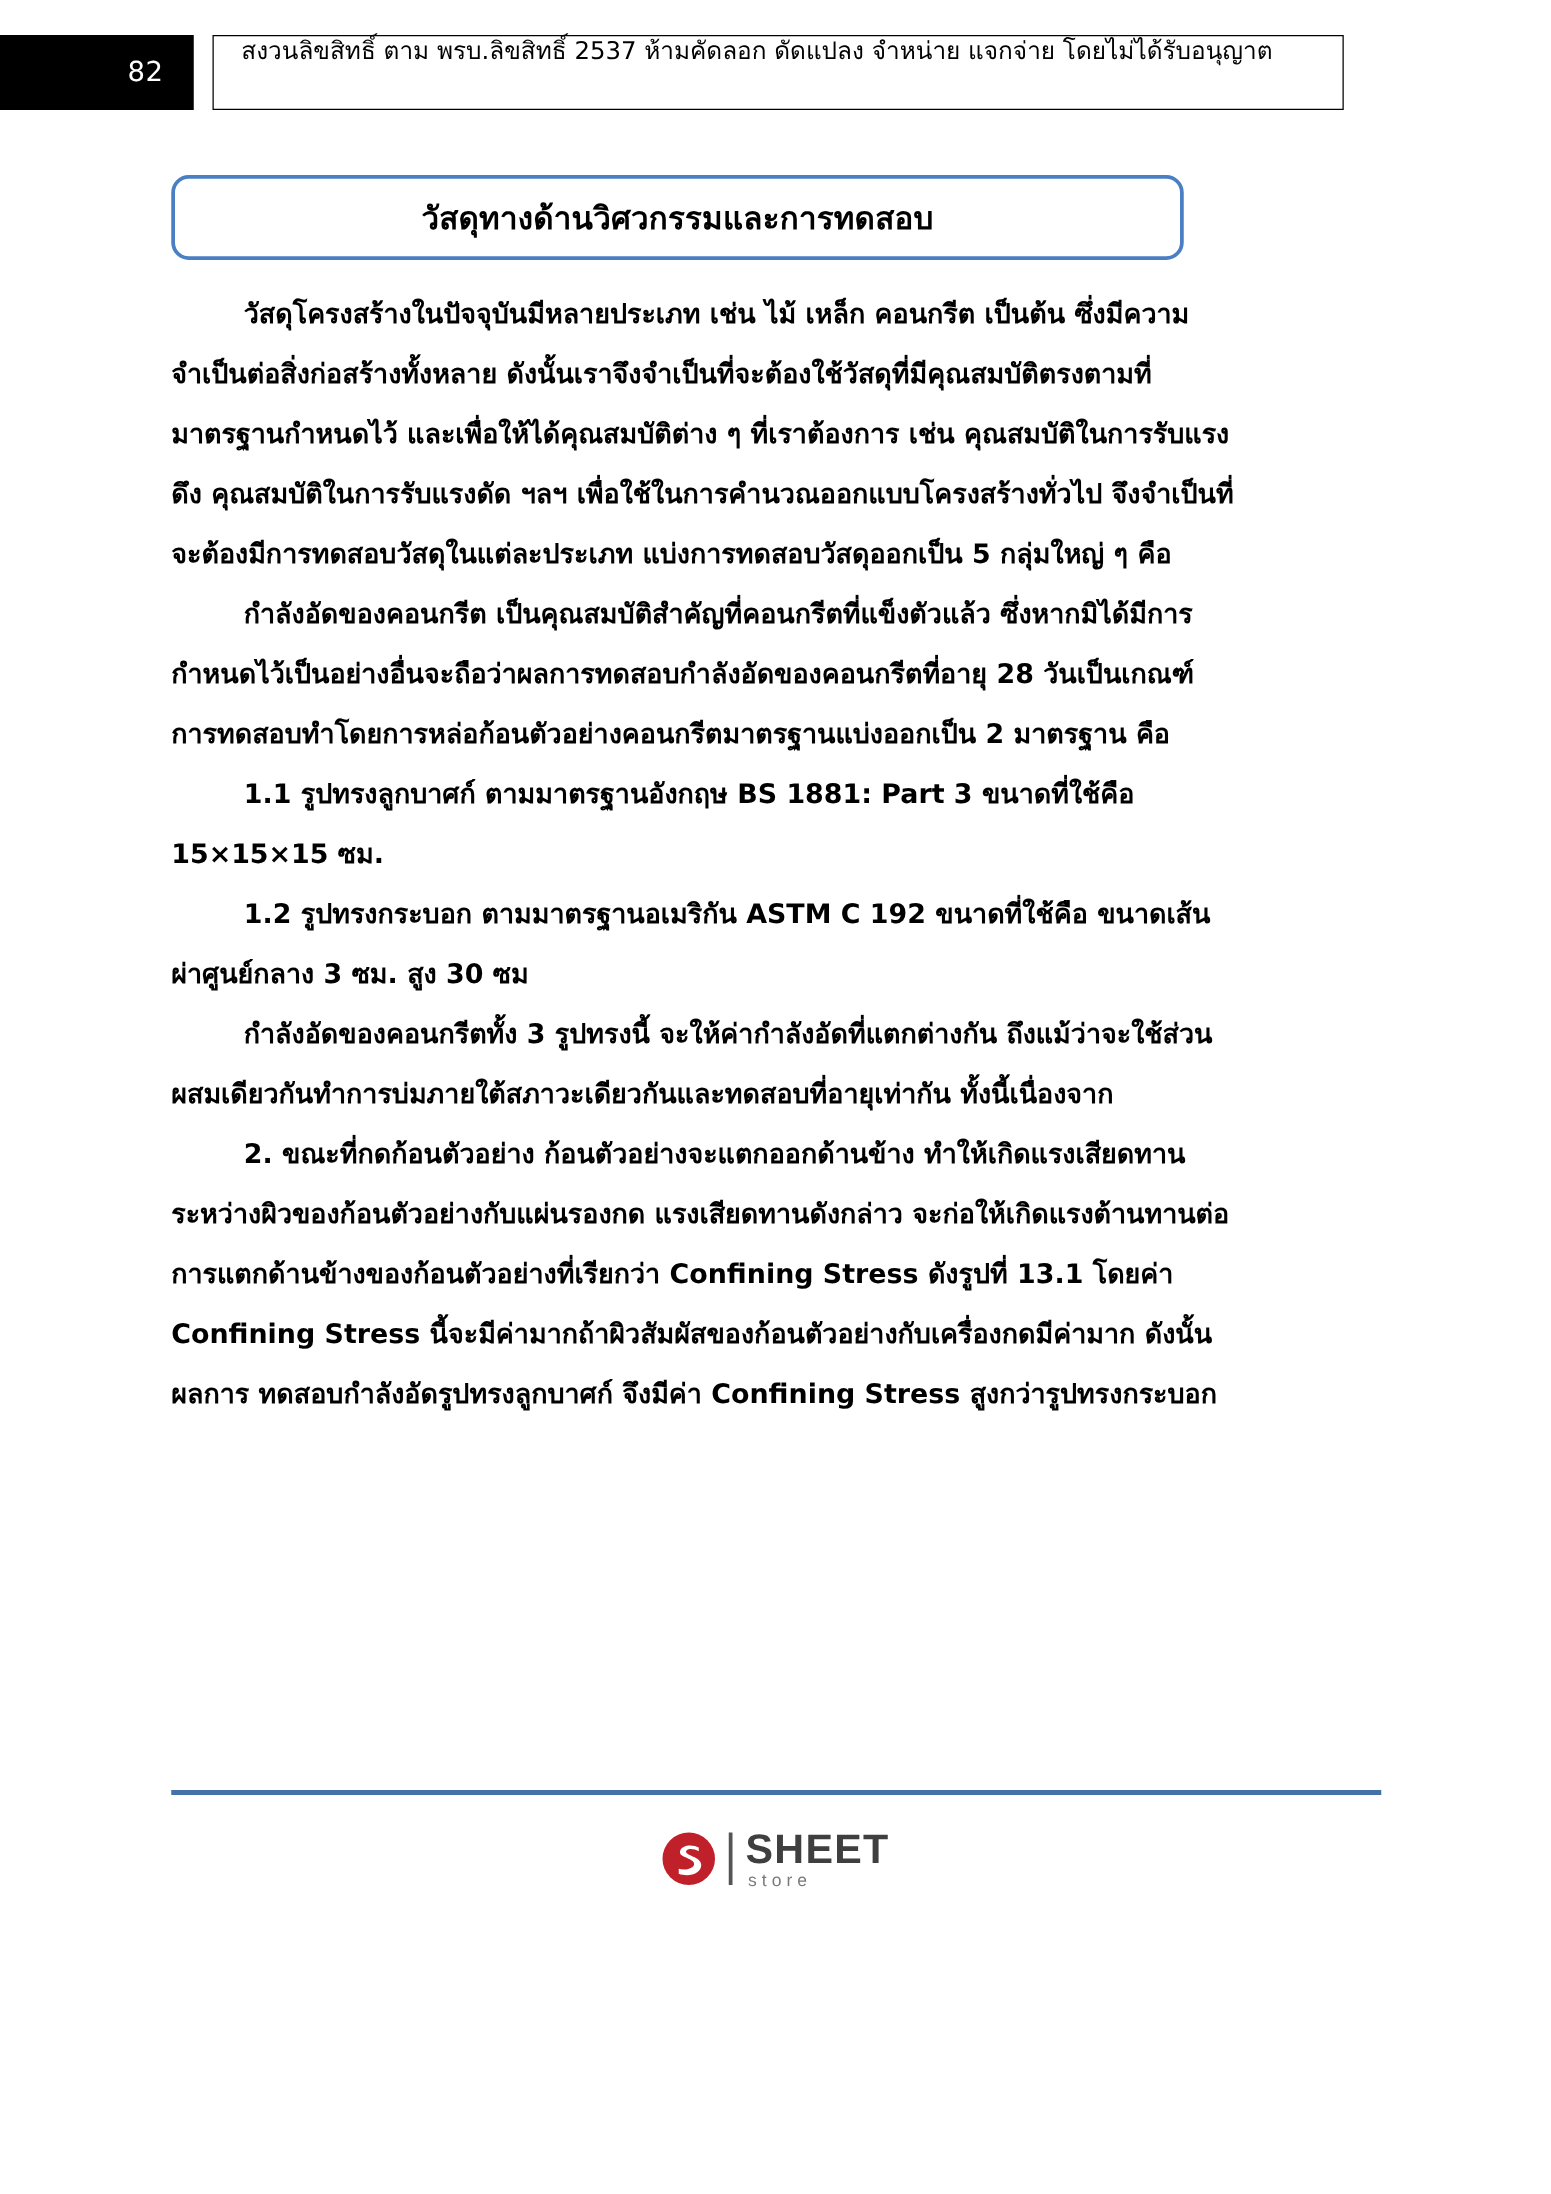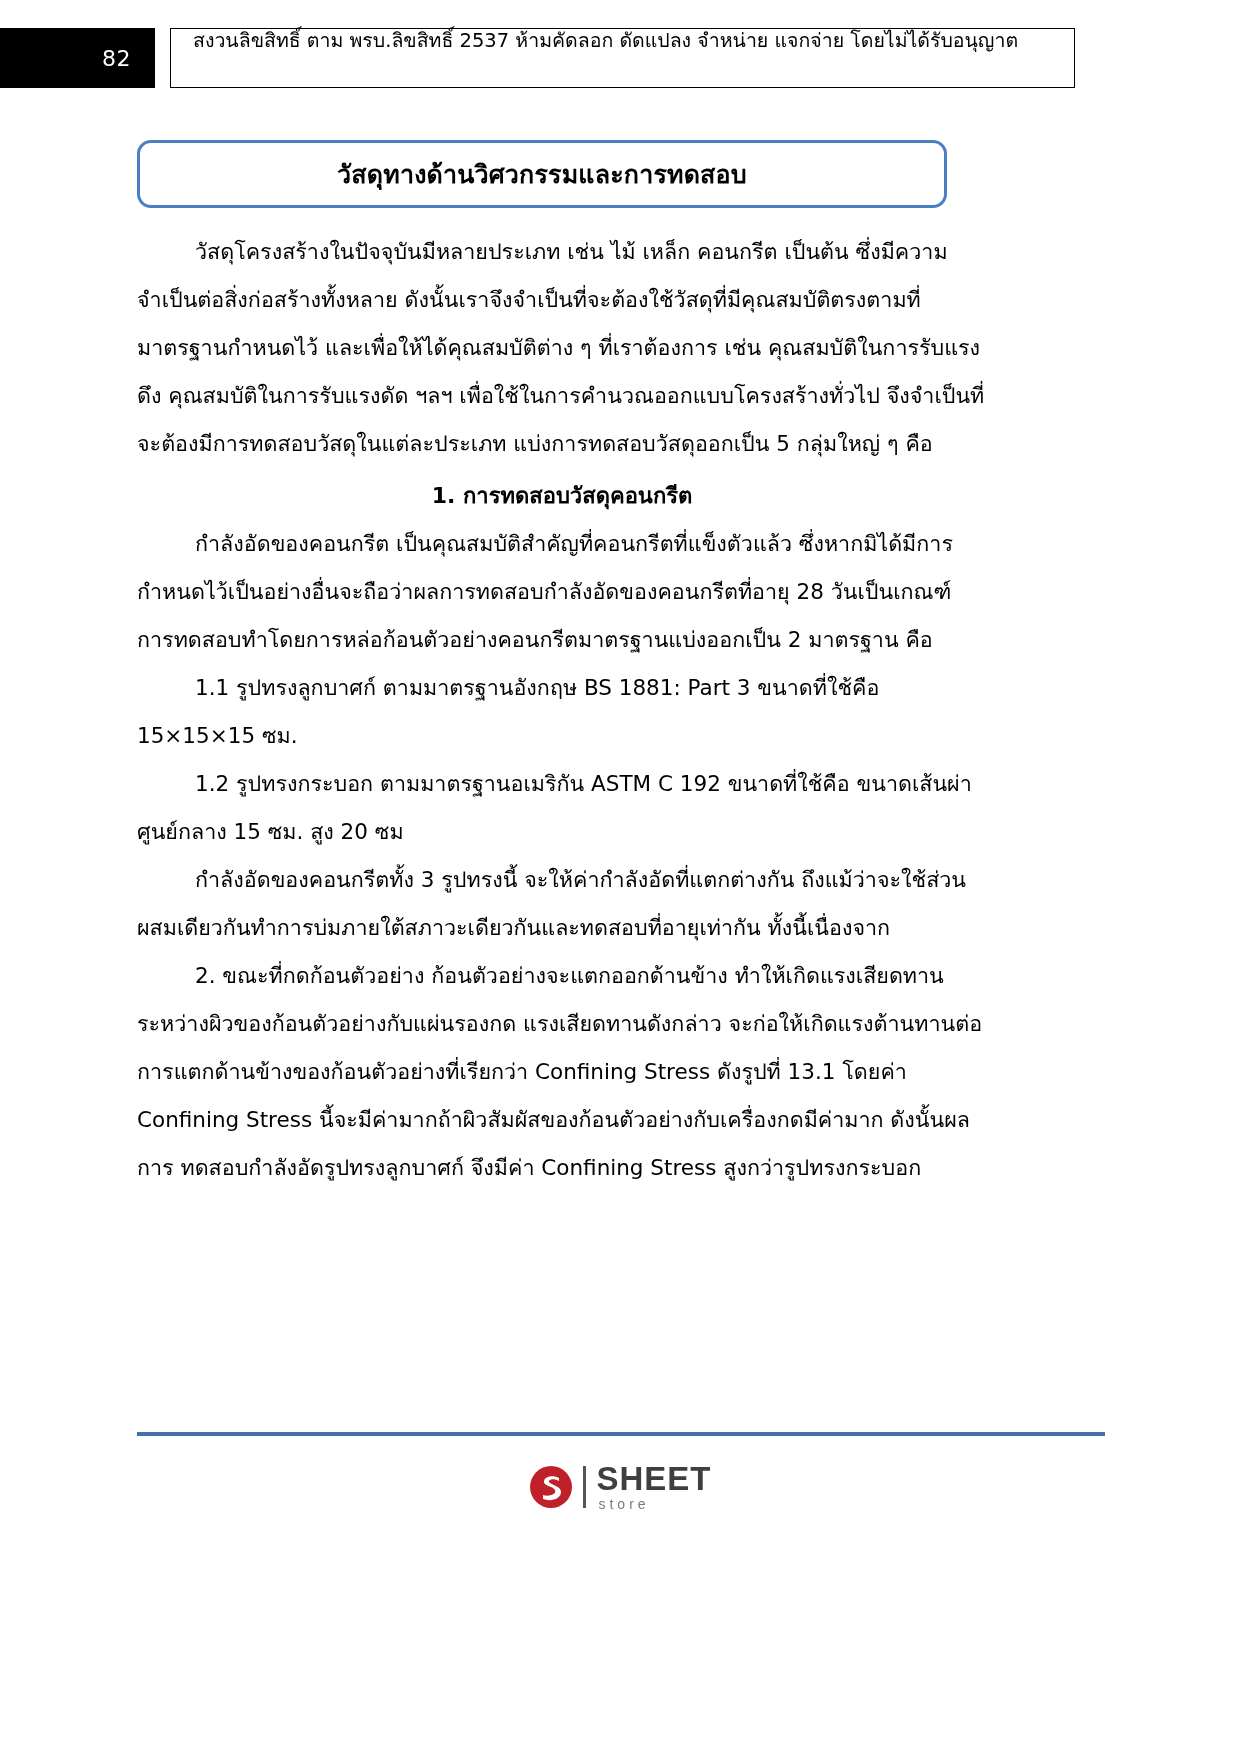--- a/index.html
+++ b/index.html
@@ -91,20 +91,21 @@
     top: 228px;
     width: 850px;
   }
   .para {
     font-size: 21.5px;
     line-height: 48px;
     color: #000000;
     text-align: left;
     margin: 0;
     white-space: normal;
+    font-weight: bold;
   }
   .para.indent {
     text-indent: 58px;
   }
   .para.center-head {
     text-align: center;
     font-weight: bold;
     font-size: 22px;
     margin-top: 4px;
   }
@@ -178,24 +179,23 @@
       <span class="header-notice-text">สงวนลิขสิทธิ์ ตาม พรบ.ลิขสิทธิ์ 2537 ห้ามคัดลอก ดัดแปลง จำหน่าย แจกจ่าย โดยไม่ได้รับอนุญาต</span>
     </div>
   </div>
 
   <div class="title-box">
     <span class="title-text">วัสดุทางด้านวิศวกรรมและการทดสอบ</span>
   </div>
 
   <div class="body">
     <p class="para indent">วัสดุโครงสร้างในปัจจุบันมีหลายประเภท เช่น ไม้ เหล็ก คอนกรีต เป็นต้น  ซึ่งมีความจำเป็นต่อสิ่งก่อสร้างทั้งหลาย ดังนั้นเราจึงจำเป็นที่จะต้องใช้วัสดุที่มีคุณสมบัติตรงตามที่มาตรฐานกำหนดไว้ และเพื่อให้ได้คุณสมบัติต่าง ๆ ที่เราต้องการ เช่น คุณสมบัติในการรับแรงดึง คุณสมบัติในการรับแรงดัด ฯลฯ เพื่อใช้ในการคำนวณออกแบบโครงสร้างทั่วไป จึงจำเป็นที่จะต้องมีการทดสอบวัสดุในแต่ละประเภท แบ่งการทดสอบวัสดุออกเป็น 5 กลุ่มใหญ่ ๆ คือ</p>
-    <p class="para center-head">1. การทดสอบวัสดุคอนกรีต</p>
     <p class="para indent">กำลังอัดของคอนกรีต เป็นคุณสมบัติสำคัญที่คอนกรีตที่แข็งตัวแล้ว ซึ่งหากมิได้มีการกำหนดไว้เป็นอย่างอื่นจะถือว่าผลการทดสอบกำลังอัดของคอนกรีตที่อายุ 28 วันเป็นเกณฑ์ การทดสอบทำโดยการหล่อก้อนตัวอย่างคอนกรีตมาตรฐานแบ่งออกเป็น 2 มาตรฐาน คือ</p>
     <p class="para sub">1.1 รูปทรงลูกบาศก์ ตามมาตรฐานอังกฤษ BS 1881: Part 3 ขนาดที่ใช้คือ 15×15×15 ซม.</p>
-    <p class="para sub">1.2 รูปทรงกระบอก ตามมาตรฐานอเมริกัน ASTM C 192 ขนาดที่ใช้คือ ขนาดเส้นผ่าศูนย์กลาง 15 ซม. สูง 20 ซม</p>
+    <p class="para sub">1.2 รูปทรงกระบอก ตามมาตรฐานอเมริกัน ASTM C 192 ขนาดที่ใช้คือ ขนาดเส้นผ่าศูนย์กลาง 3 ซม. สูง 30 ซม</p>
     <p class="para indent">กำลังอัดของคอนกรีตทั้ง 3 รูปทรงนี้ จะให้ค่ากำลังอัดที่แตกต่างกัน ถึงแม้ว่าจะใช้ส่วนผสมเดียวกันทำการบ่มภายใต้สภาวะเดียวกันและทดสอบที่อายุเท่ากัน ทั้งนี้เนื่องจาก</p>
     <p class="para indent">2. ขณะที่กดก้อนตัวอย่าง ก้อนตัวอย่างจะแตกออกด้านข้าง ทำให้เกิดแรงเสียดทานระหว่างผิวของก้อนตัวอย่างกับแผ่นรองกด แรงเสียดทานดังกล่าว จะก่อให้เกิดแรงต้านทานต่อการแตกด้านข้างของก้อนตัวอย่างที่เรียกว่า Confining Stress ดังรูปที่ 13.1 โดยค่า Confining Stress นี้จะมีค่ามากถ้าผิวสัมผัสของก้อนตัวอย่างกับเครื่องกดมีค่ามาก ดังนั้นผลการ ทดสอบกำลังอัดรูปทรงลูกบาศก์ จึงมีค่า Confining Stress สูงกว่ารูปทรงกระบอก</p>
   </div>
 
   <div class="footer-rule"></div>
   <div class="footer-logo">
     <span class="logo-mark">
       <svg width="44" height="44" viewBox="0 0 44 44" aria-hidden="true">
         <circle cx="22" cy="22" r="21" fill="#c0202a"></circle>
         <path d="M30 13 C25 10, 16 11, 15 16 C14 21, 24 21, 26 25 C28 29, 20 32, 14 30 L14 34 C22 37, 32 34, 32 27 C32 21, 22 20, 20 17 C19 14, 25 13, 30 16 Z" fill="#ffffff"></path>

